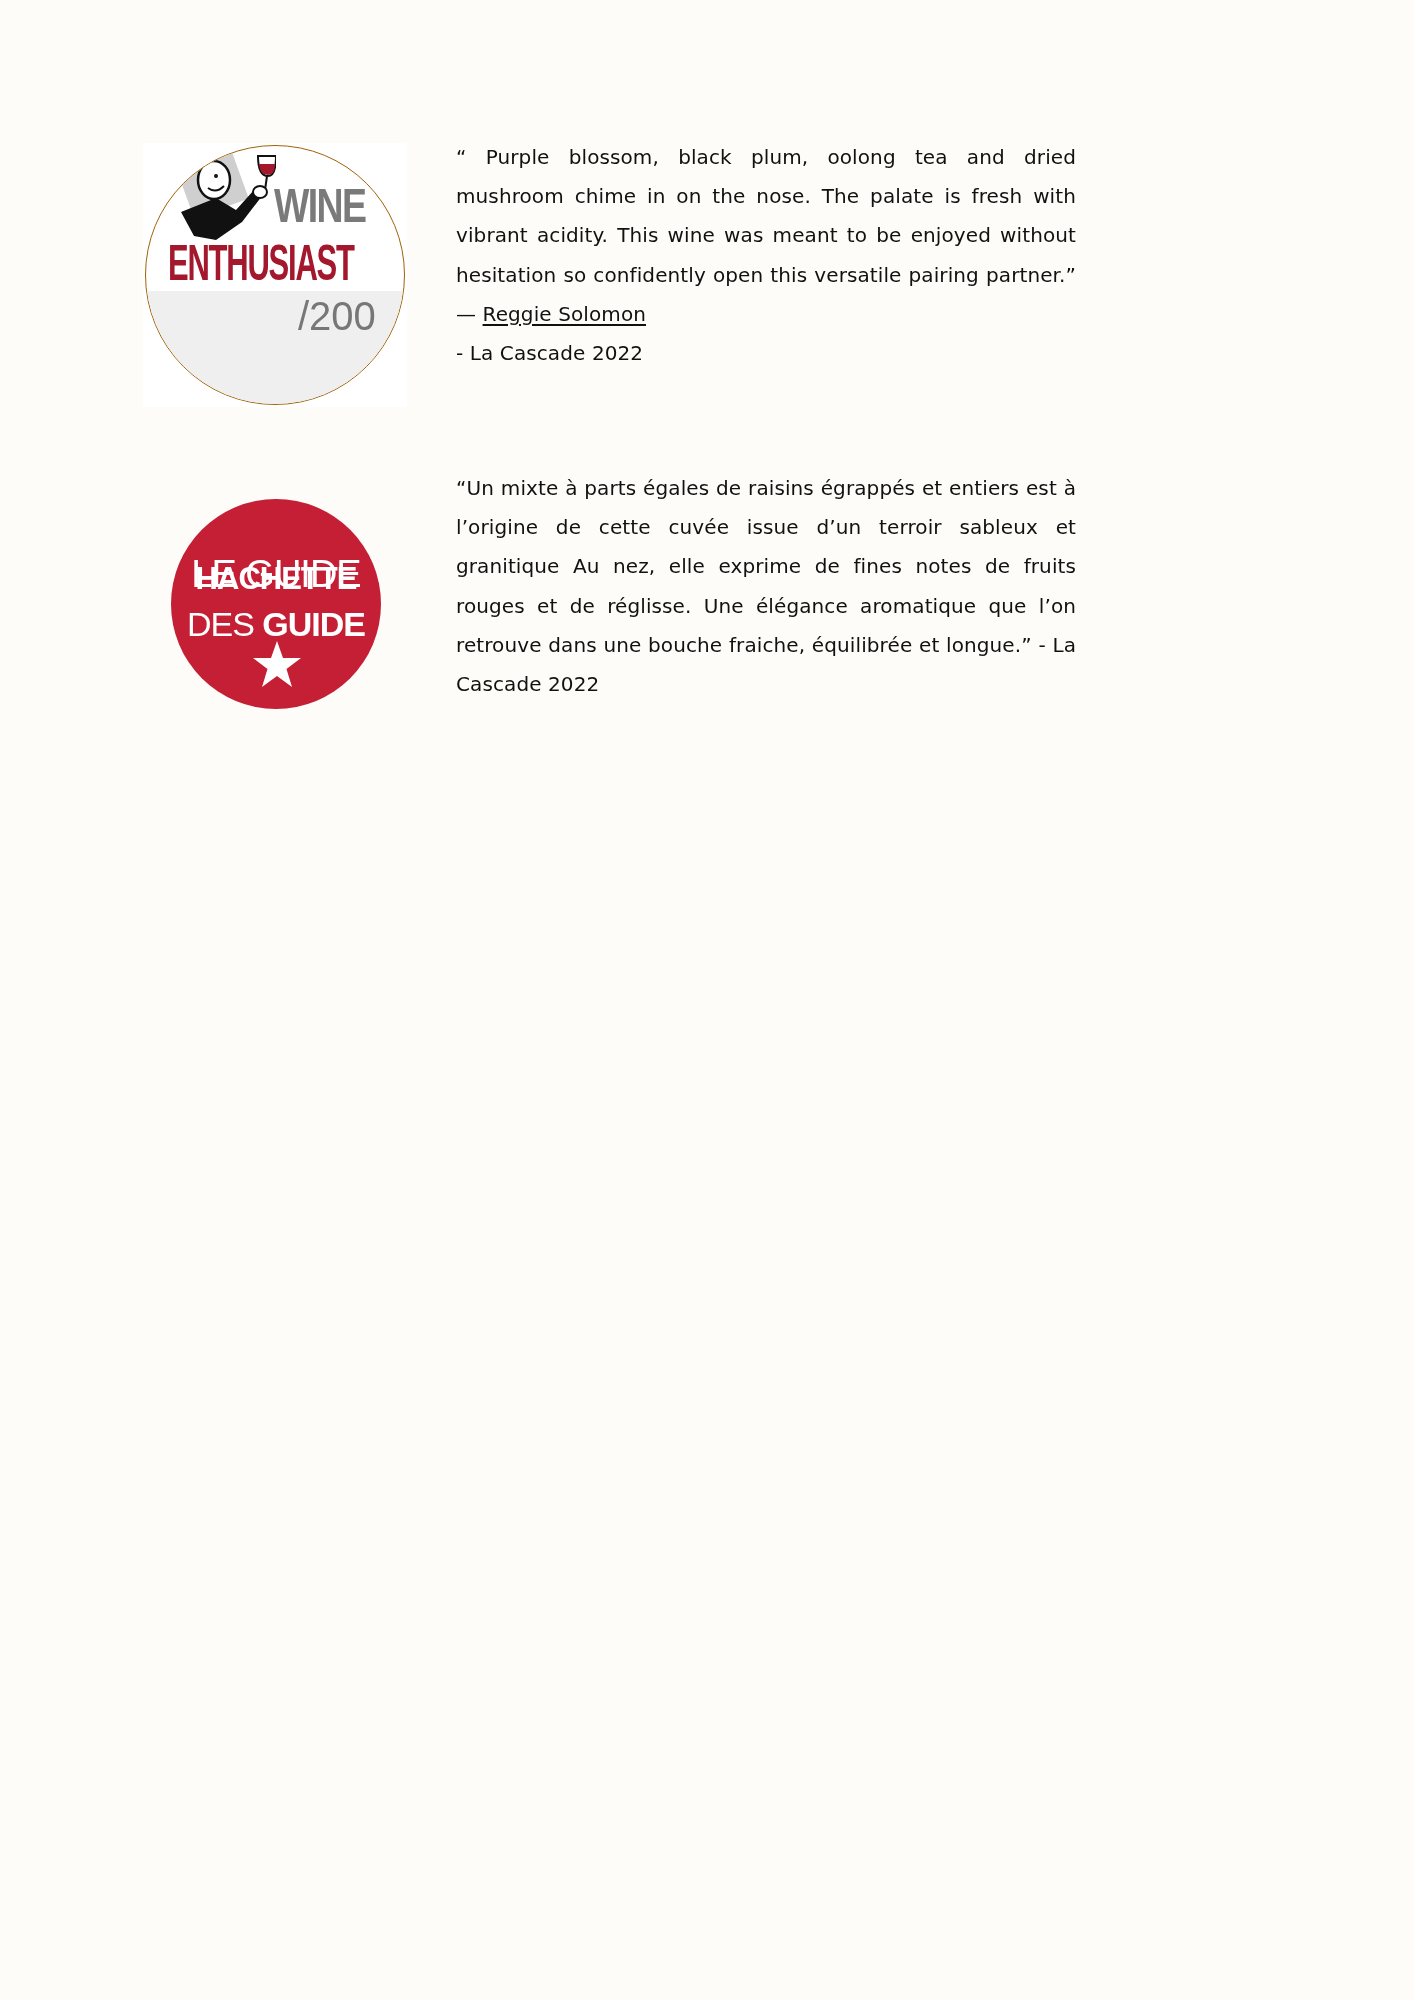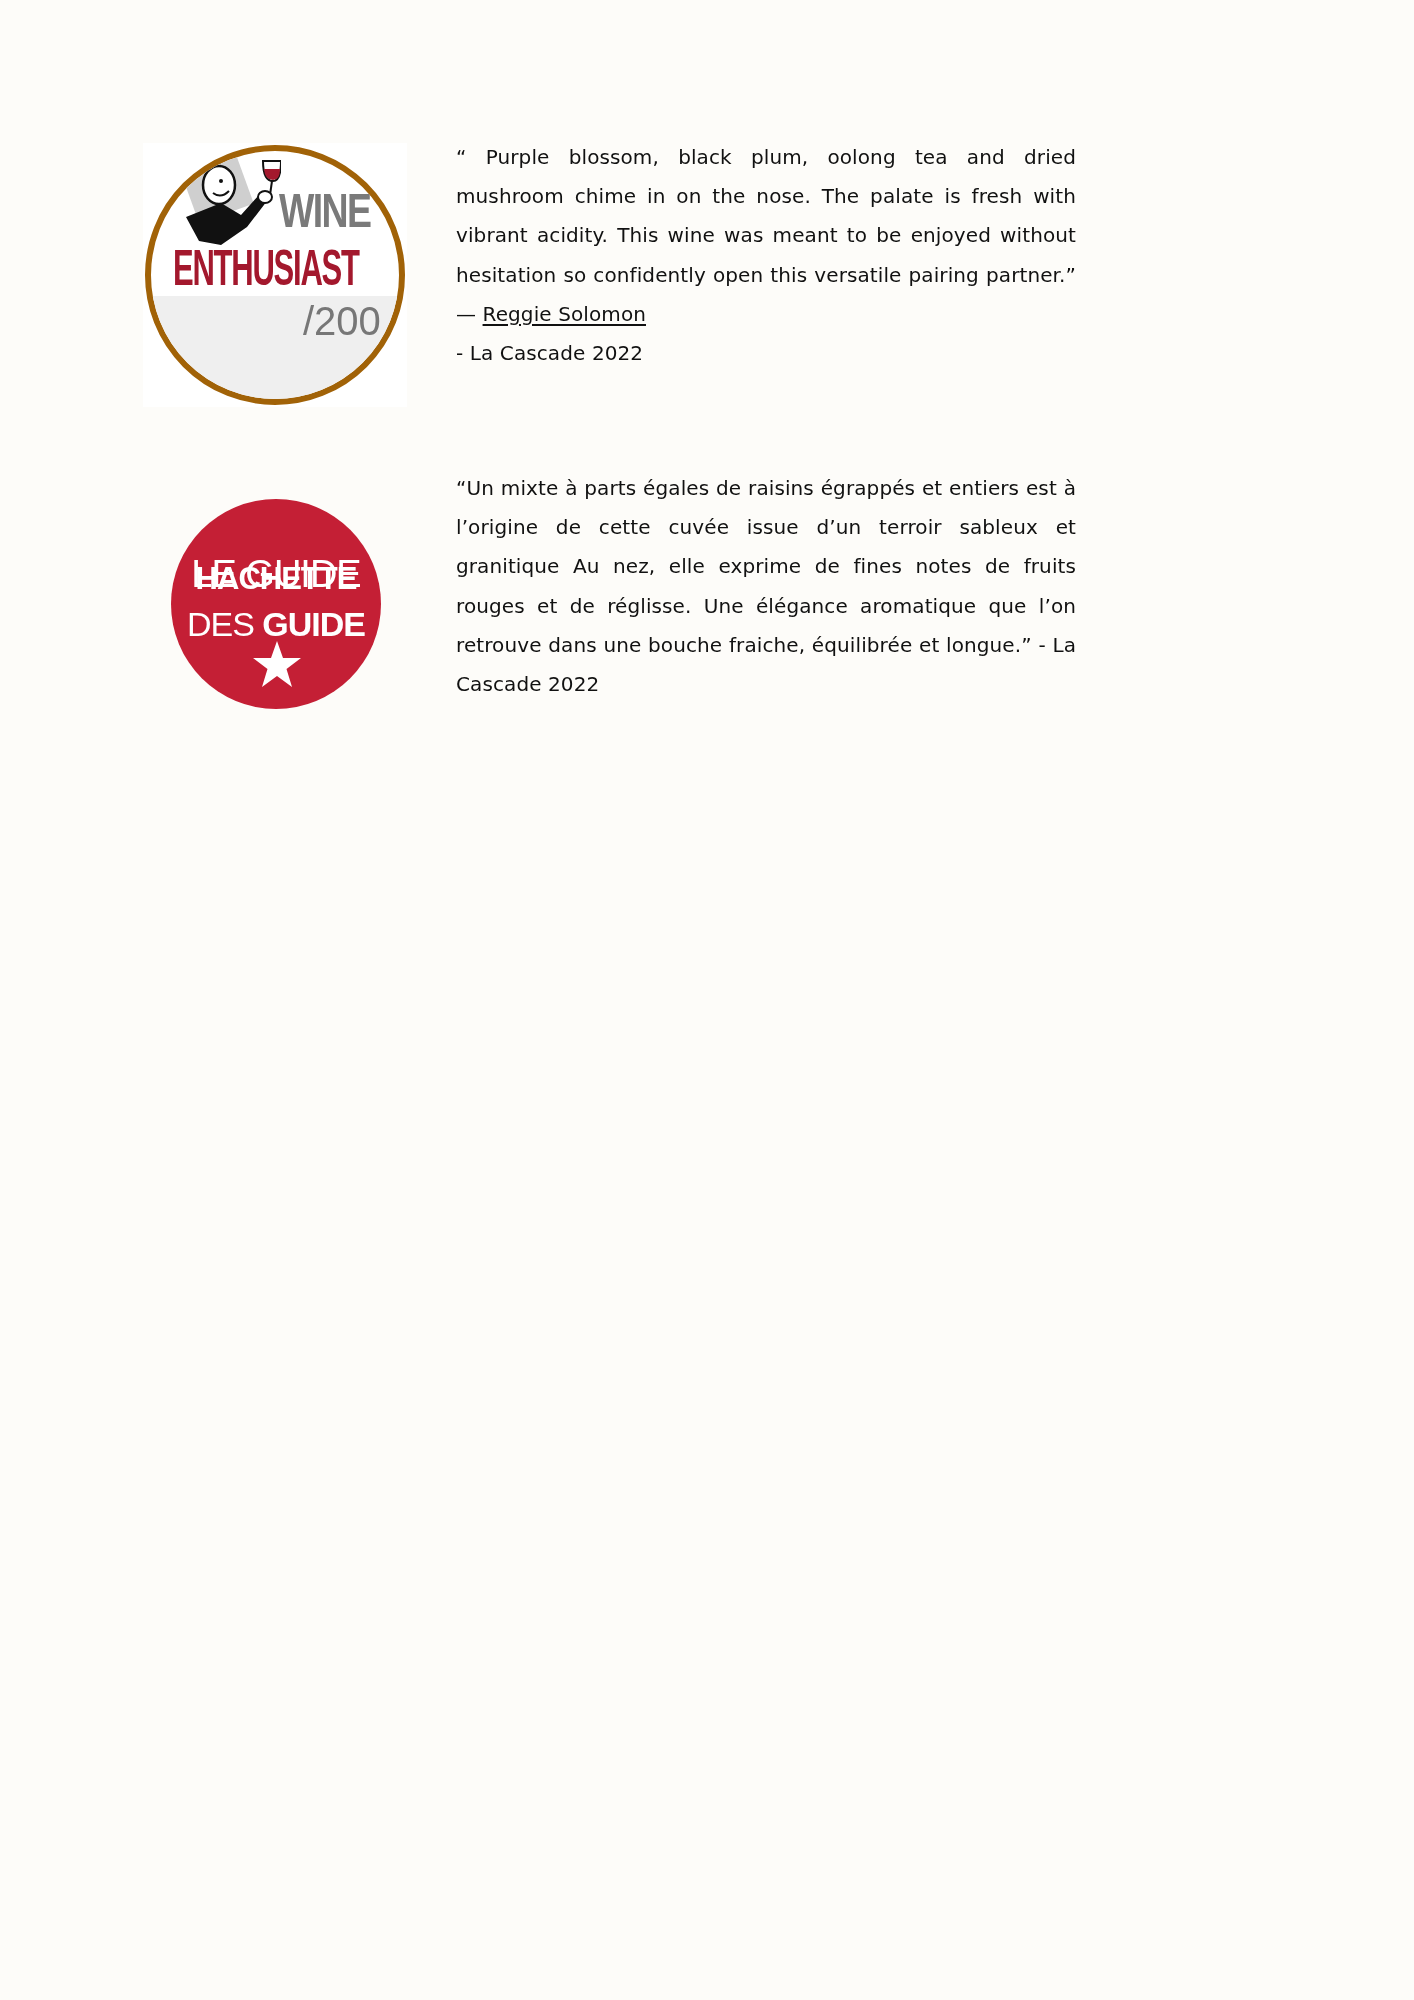--- a/index.html
+++ b/index.html
@@ -32,21 +32,21 @@
 
     
     .we-badge {
       left: 143px; top: 143px; width: 264px; height: 264px;
       background: #ffffff;
     }
     .we-circle {
       position: absolute; left: 2px; top: 2px; width: 260px; height: 260px;
       border-radius: 50%; overflow: hidden;
       background: #ffffff;
-      border: 6px solid #a16207;
+      border: 1px solid #a16207;
       box-sizing: border-box;
     }
     .we-lower {
       position: absolute; left: 0; top: 145px; width: 100%; height: 120px;
       background: #efefef;
     }
     .we-wine {
       position: absolute; left: 128px; top: 32px;
       font-family: "Liberation Sans", sans-serif;
       font-weight: bold; font-size: 48px; color: #7a7a7a;

